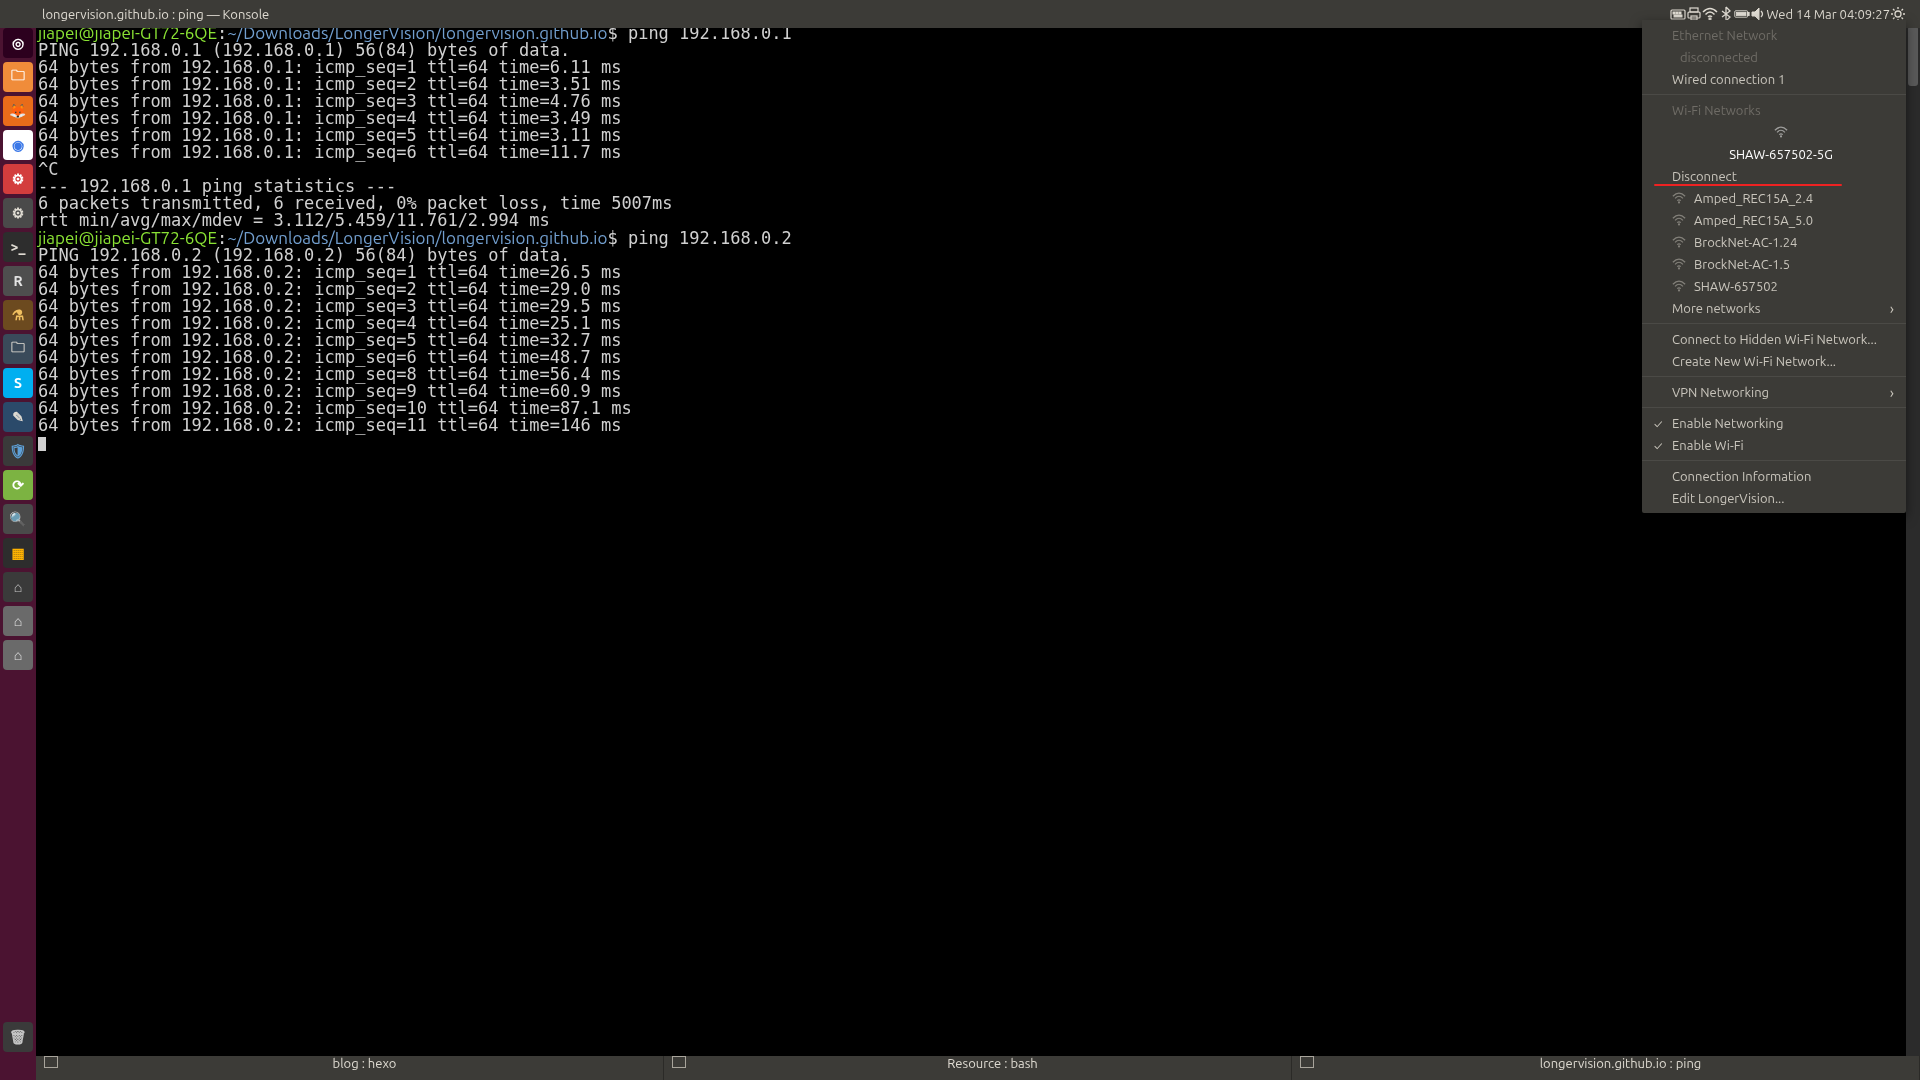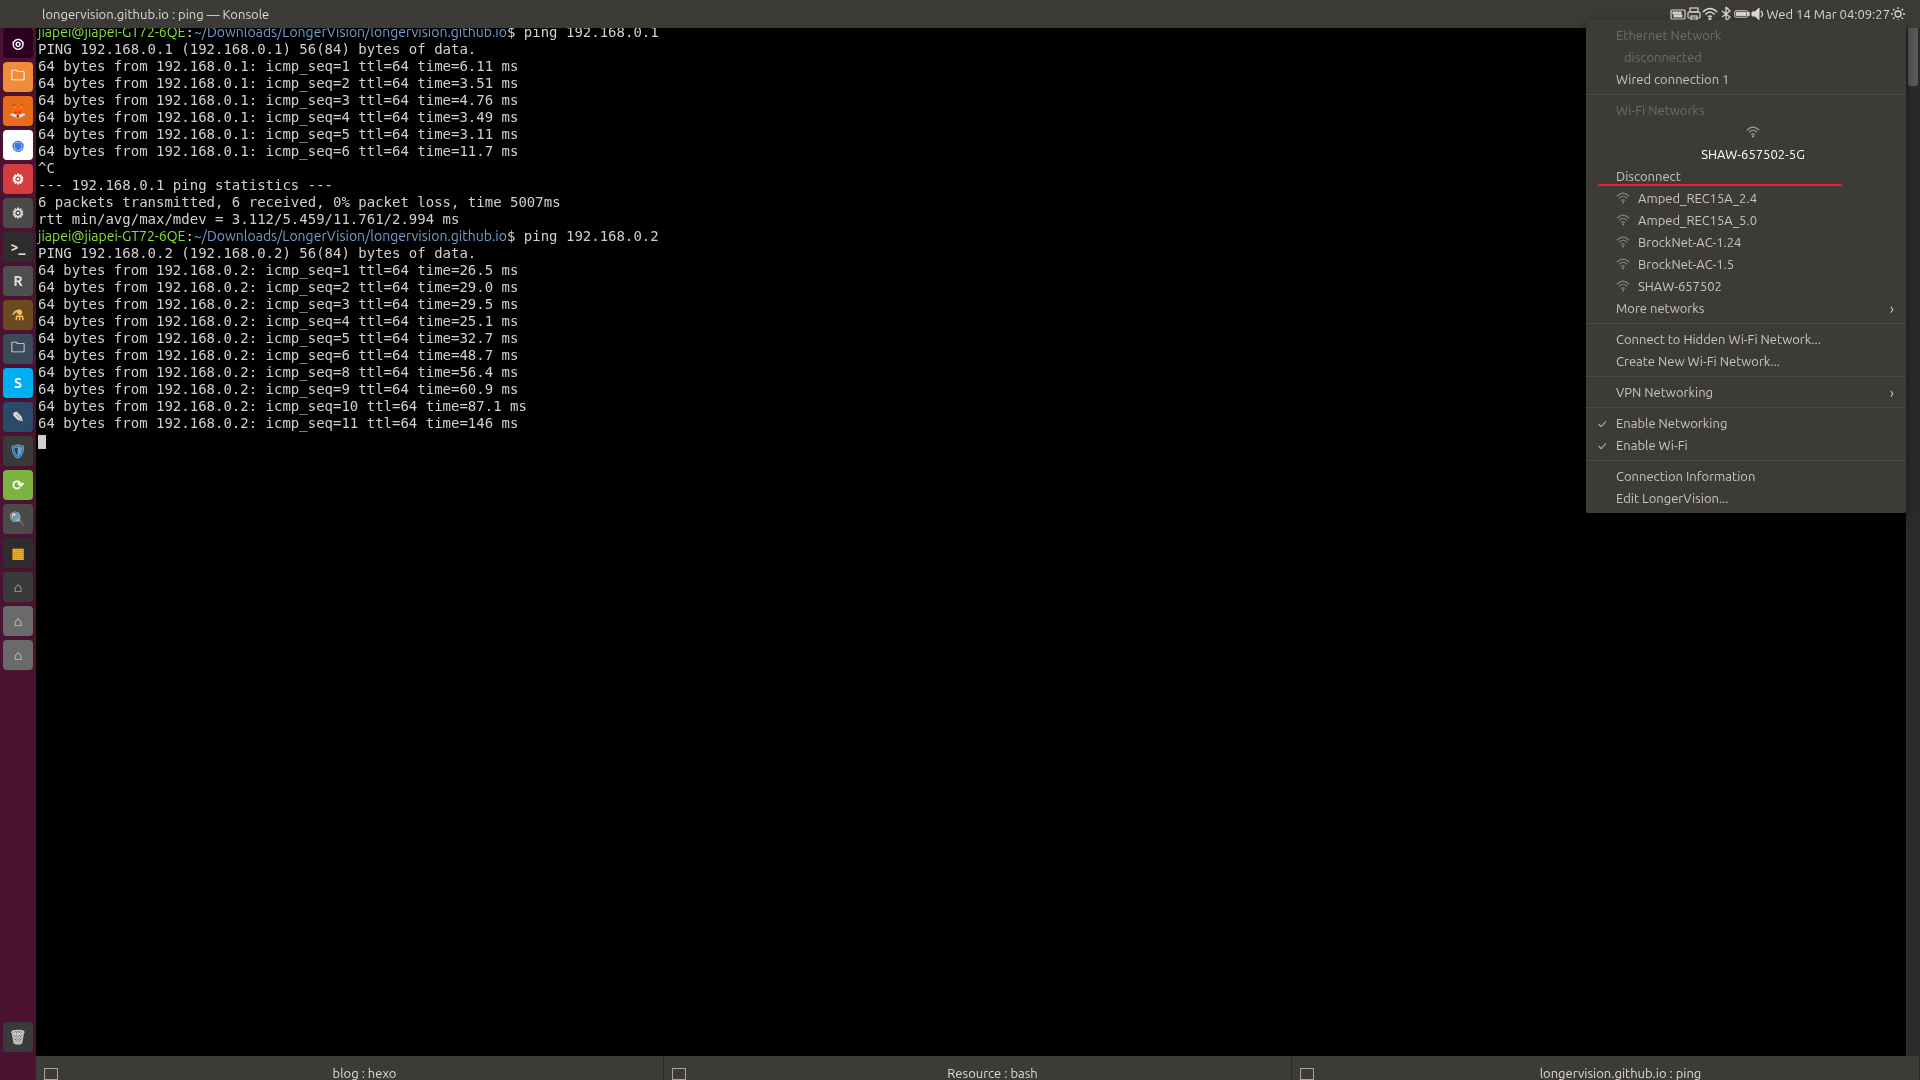--- a/index.html
+++ b/index.html
@@ -28,37 +28,37 @@
   .launcher-item {
     width: 30px; height: 30px; border-radius: 4px; display: flex;
     align-items: center; justify-content: center; font-weight: bold; font-size: 14px;
   }
   .launcher .trash { margin-top: auto; margin-bottom: 28px; }
 
   
   .terminal {
     position: absolute; top: 24px; left: 36px; right: 0; bottom: 24px;
     background: #000; color: #d0d0d0;
-    font-family: "DejaVu Sans Mono", monospace; font-size: 14px; line-height: 17px;
+    font-family: "DejaVu Sans Mono", monospace; font-size: 17px; line-height: 17px;
     padding: 0 2px; white-space: pre; overflow: hidden;
   }
   .prompt-user { color: #8ae234; }
   .prompt-path { color: #729fcf; }
   .cursor { display: inline-block; width: 8px; height: 14px; background: #d0d0d0; vertical-align: bottom; }
 
   
   .vscroll {
     position: absolute; top: 24px; right: 0; bottom: 24px; width: 14px;
     background: #2b2b2b; z-index: 3;
   }
   .vscroll .thumb { position: absolute; left: 2px; right: 2px; top: 2px; height: 60px; background: #5a5a5a; border-radius: 3px; }
 
   
   .network-menu {
-    position: absolute; top: 20px; right: 14px; width: 320px;
+    position: absolute; top: 20px; right: 14px; width: 264px;
     background: #3c3b37; color: #c9c5bc; font-size: 13px;
     padding: 4px 0; z-index: 10; border-radius: 0 0 2px 2px;
     box-shadow: 0 4px 12px rgba(0,0,0,.5);
   }
   .nm-item { padding: 4px 16px 4px 30px; position: relative; display: flex; align-items: center; gap: 8px; }
   .nm-item.header { color: #6f6c66; cursor: default; }
   .nm-item.sel { color: #fff; flex-direction: column; }
   .nm-sep { height: 1px; background: #4b4a46; margin: 4px 0; }
   .nm-check::before { content: "✓"; position: absolute; left: 12px; font-size: 12px; }
   .nm-sub::after { content: "›"; position: absolute; right: 12px; font-size: 15px; }
@@ -68,21 +68,21 @@
     position: absolute; left: 12px; right: 64px; bottom: 1px; height: 2px;
     background: #e22; border-radius: 1px;
   }
 
   
   .bottom-panel {
     position: absolute; left: 36px; right: 0; bottom: 0; height: 24px;
     background: #3c3b37; color: #dfdbd2; display: flex; align-items: stretch;
     font-size: 13px; z-index: 5;
   }
-  .task { flex: 1; display: flex; align-items: flex-end; gap: 16px; padding: 0 8px; border-right: 1px solid #2b2a27; }
+  .task { flex: 1; display: flex; align-items: flex-start; gap: 16px; padding: 0 8px; border-right: 1px solid #2b2a27; }
   .task .win-icon { width: 14px; height: 12px; border: 1px solid #a8a49b; }
 
 </style>
 </head>
 <body>
 
 <div class="top-panel">
   <div class="title">longervision.github.io : ping — Konsole</div>
   <div class="spacer"></div>
   <div class="tray">

